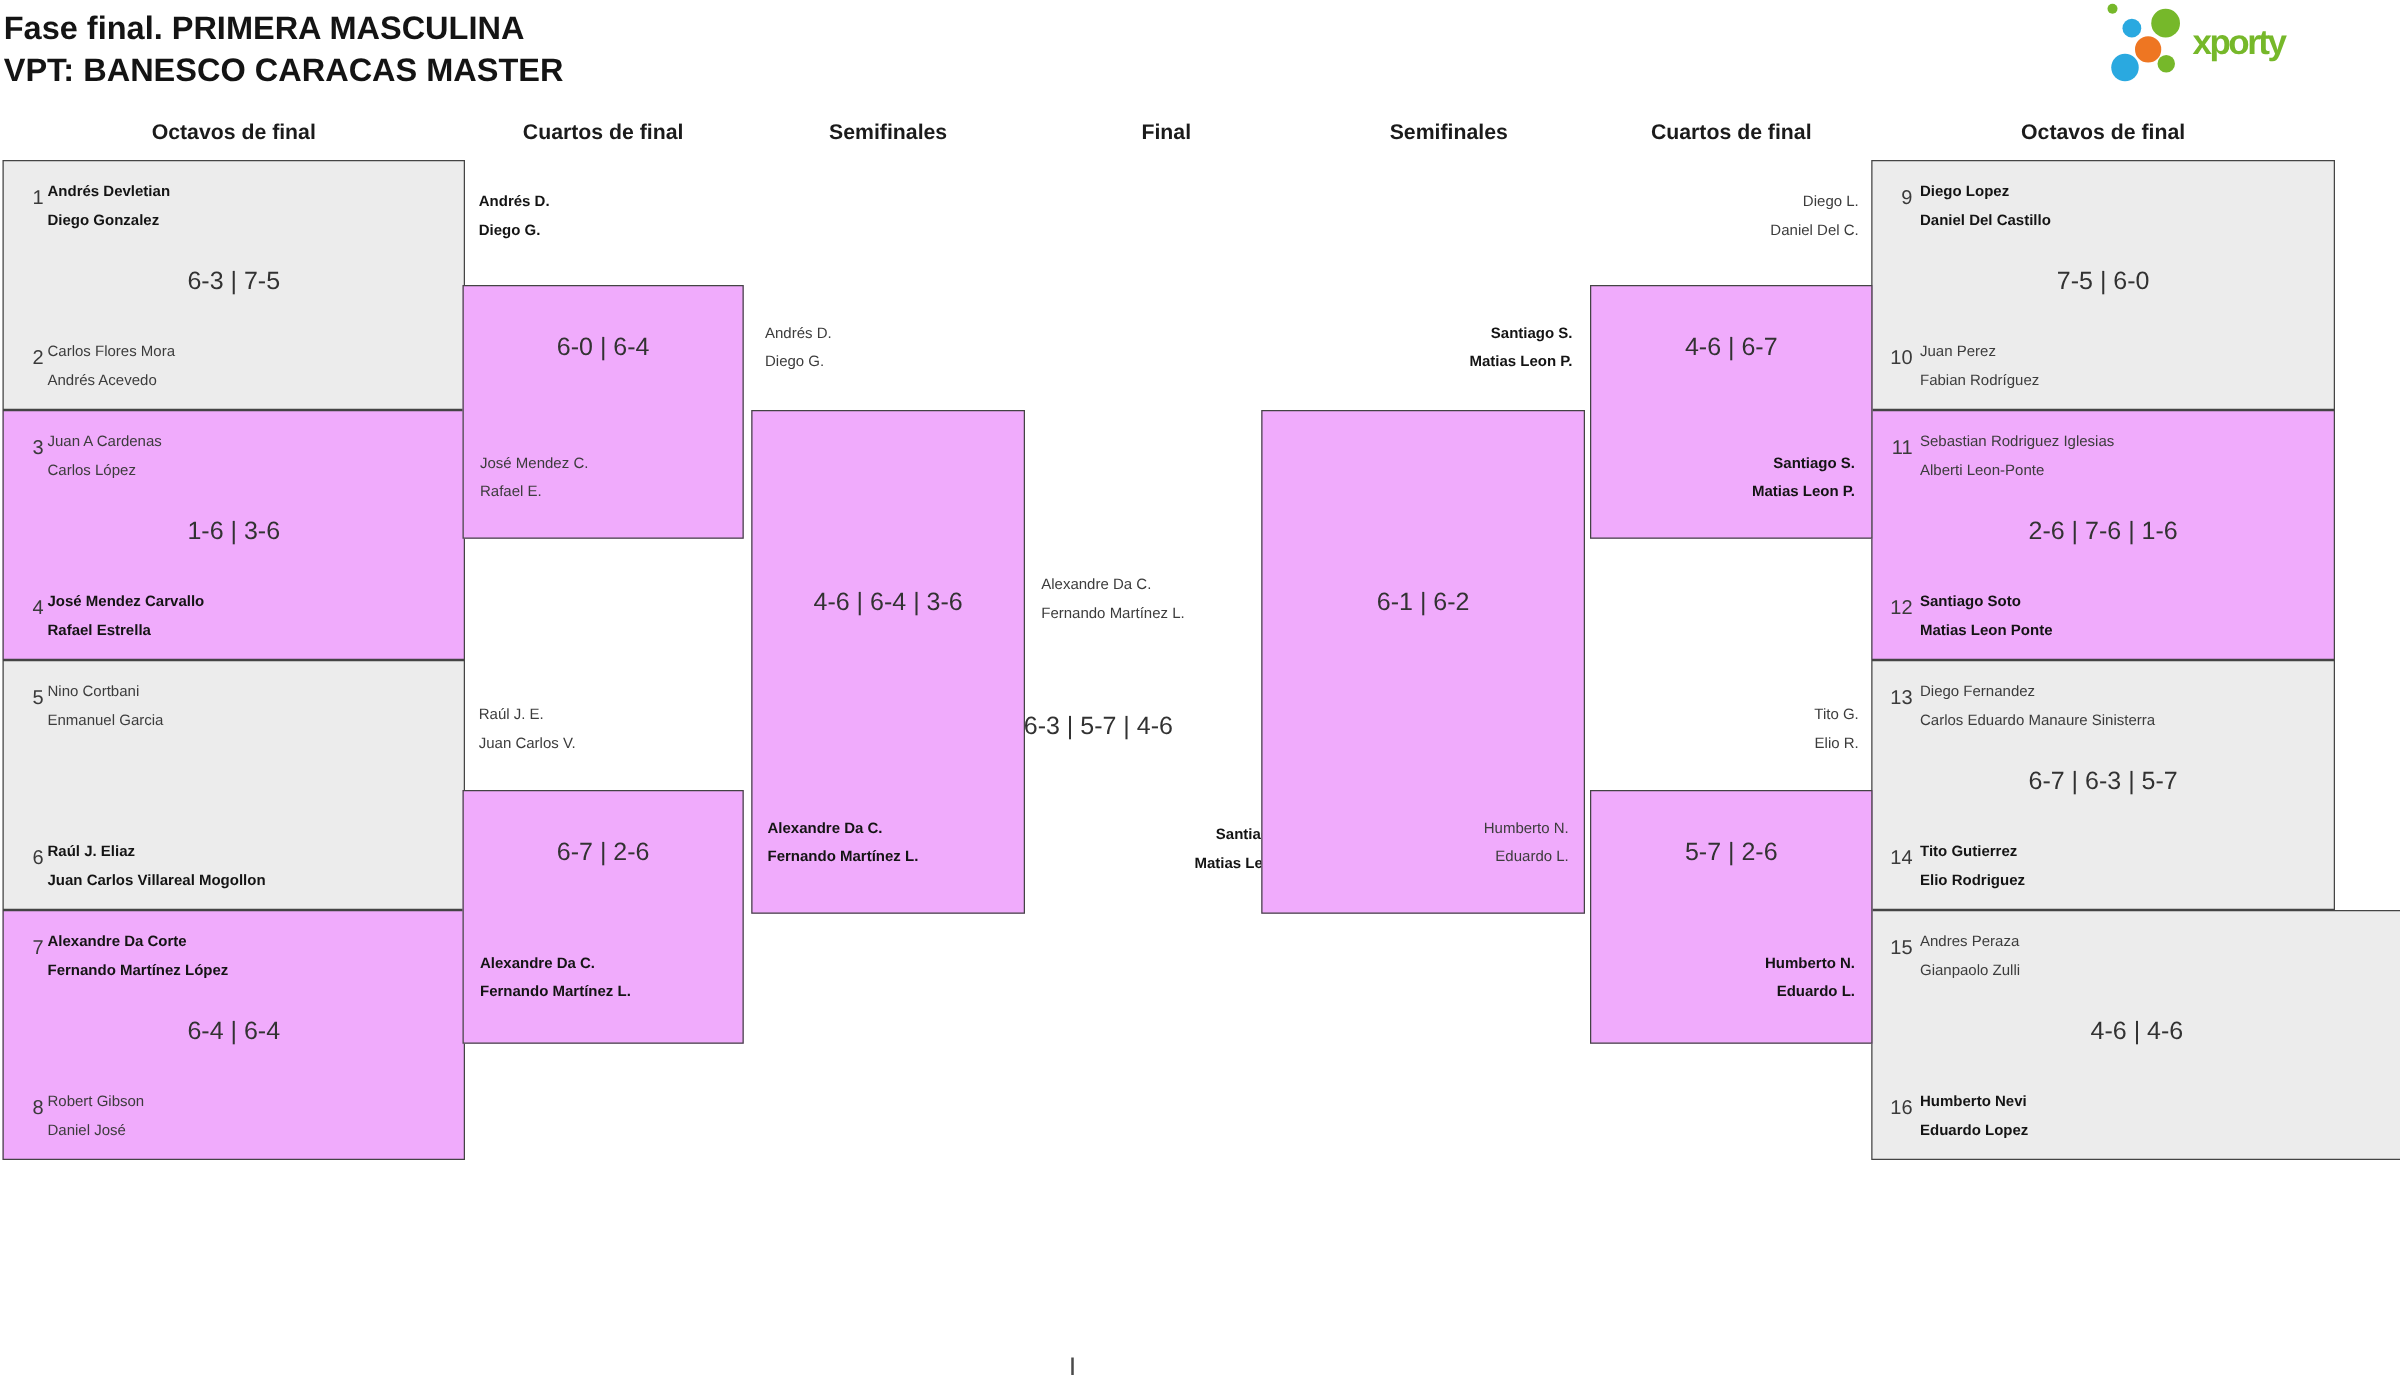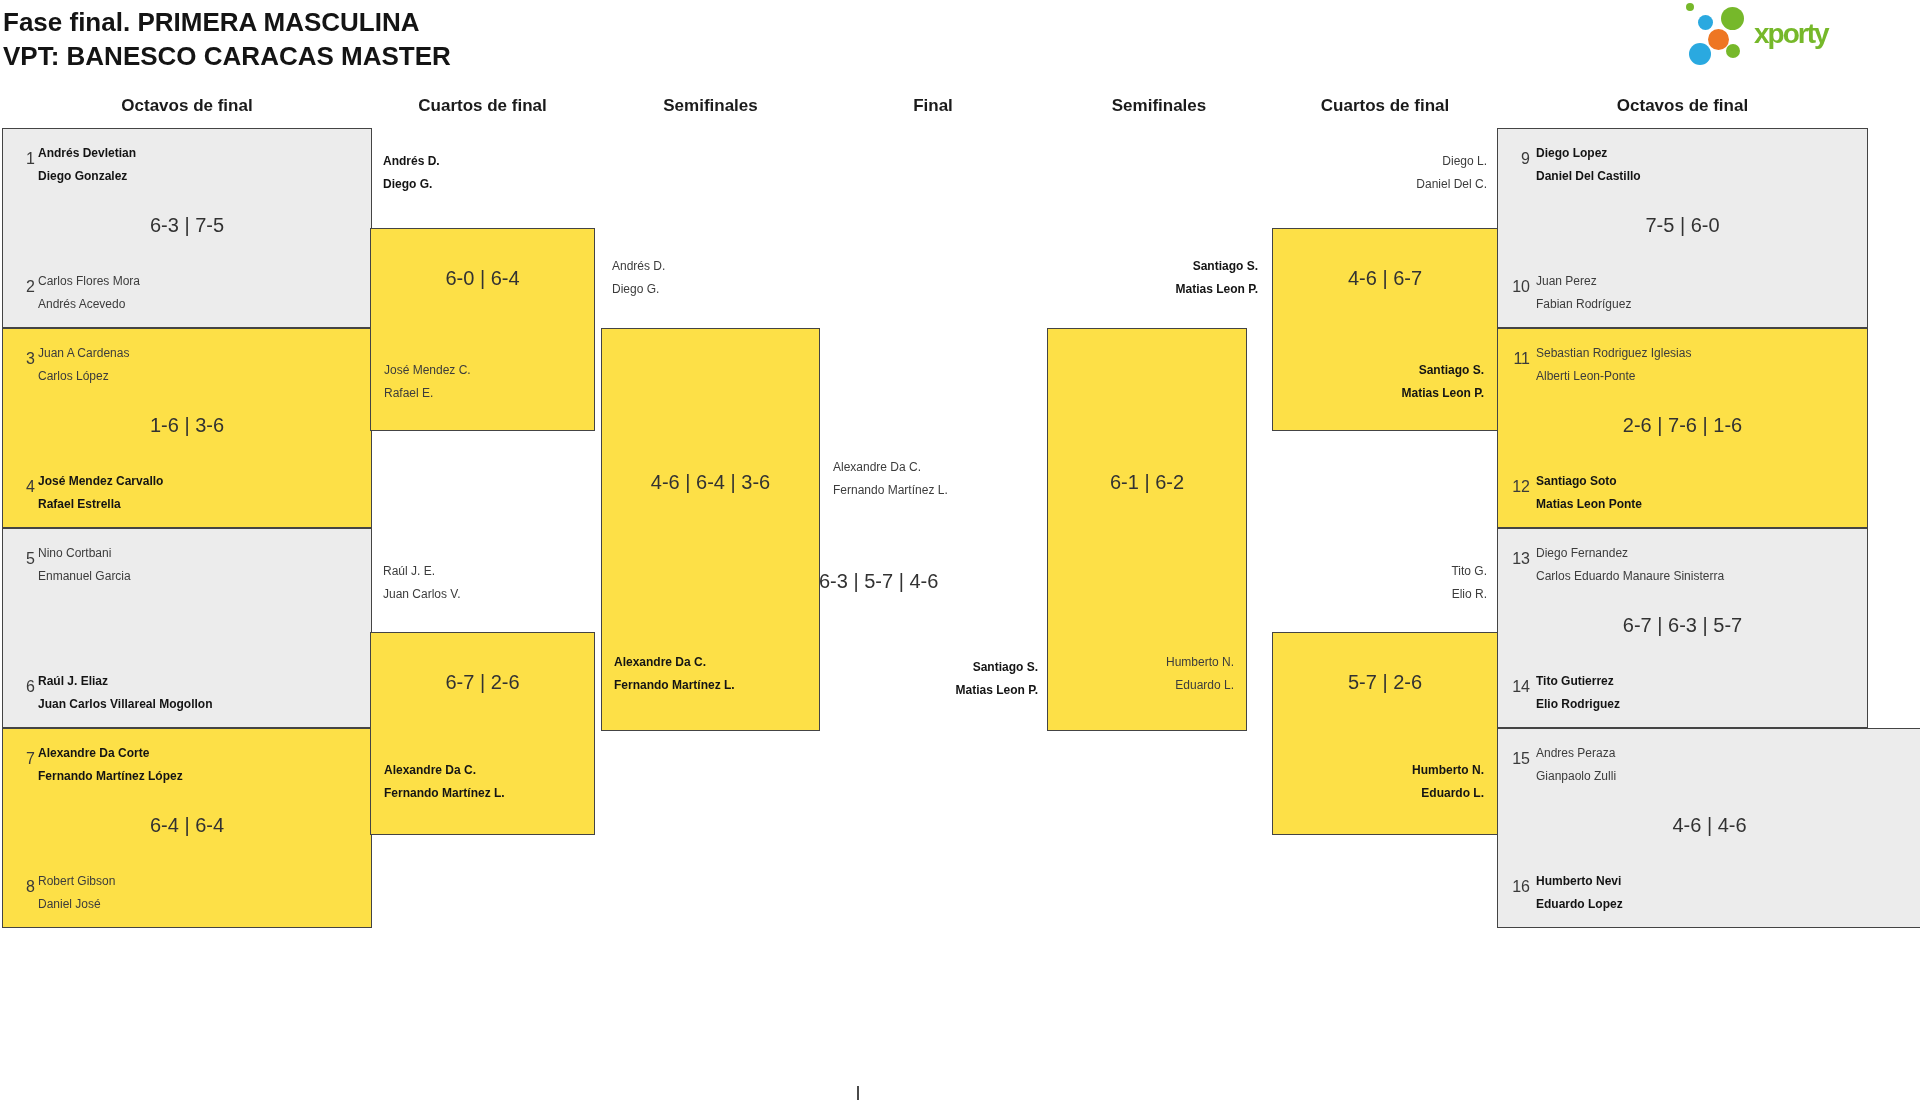--- a/index.html
+++ b/index.html
@@ -1,20 +1,20 @@
 <!DOCTYPE html>
 <html><head>
 <meta charset="utf-8">
 <style>
   html,body{margin:0;padding:0;background:#fff;}
   body{font-family:"Liberation Sans",sans-serif;color:#222;}
   .stage{position:relative;width:1920px;height:1100px;background:#fff;overflow:hidden;}
   .title{position:absolute;left:3px;top:5px;font-size:26px;line-height:34px;font-weight:700;color:#141414;}
   .rh{position:absolute;top:96px;font-size:17px;font-weight:700;color:#1b1b1b;text-align:center;}
-  .box{position:absolute;border:1px solid #444;box-sizing:border-box;background:#fde047;}
+  .box{position:absolute;border:1px solid #444;box-sizing:border-box;background:#f0abfc;}
   .box.shaded{background:#ececec;}
   .seed{position:absolute;font-size:16px;color:#3a3a3a;width:30px;text-align:right;}
   .team{position:absolute;font-size:12px;line-height:23px;color:#3c3c3c;white-space:nowrap;}
   .team.w{font-weight:700;color:#141414;}
   .team.ra{text-align:right;}
   .score{position:absolute;left:0;width:100%;font-size:20px;color:#323232;text-align:center;}
   .fscore{position:absolute;font-size:20px;color:#323232;}
   .logo{position:absolute;left:1680px;top:0;width:240px;height:72px;}
   .dot{position:absolute;border-radius:50%;}
   .logo-text{position:absolute;left:74px;top:18px;font-size:28px;font-weight:700;letter-spacing:-2px;color:#76b82a;}
@@ -202,21 +202,21 @@
   <div class="fscore" style="left:819px;top:570px;width:228px">6-3 | 5-7 | 4-6</div>
   <div class="team w ra" style="right:882px;top:656px">
     <div>Santiago S.</div>
     <div>Matias Leon P.</div>
   </div>
 
   <div class="team w ra" style="right:662px;top:255px">
     <div>Santiago S.</div>
     <div>Matias Leon P.</div>
   </div>
-  <div class="box" style="left:1047px;top:328px;width:200px;height:403px">
+  <div class="box" style="left:1009px;top:328px;width:259px;height:403px">
     <div class="score" style="top:142px">6-1 | 6-2</div>
     <div class="team ra" style="right:12px;top:322px">
       <div>Humberto N.</div>
       <div>Eduardo L.</div>
     </div>
   </div>
 
   <div class="team ra" style="right:433px;top:150px">
     <div>Diego L.</div>
     <div>Daniel Del C.</div>

